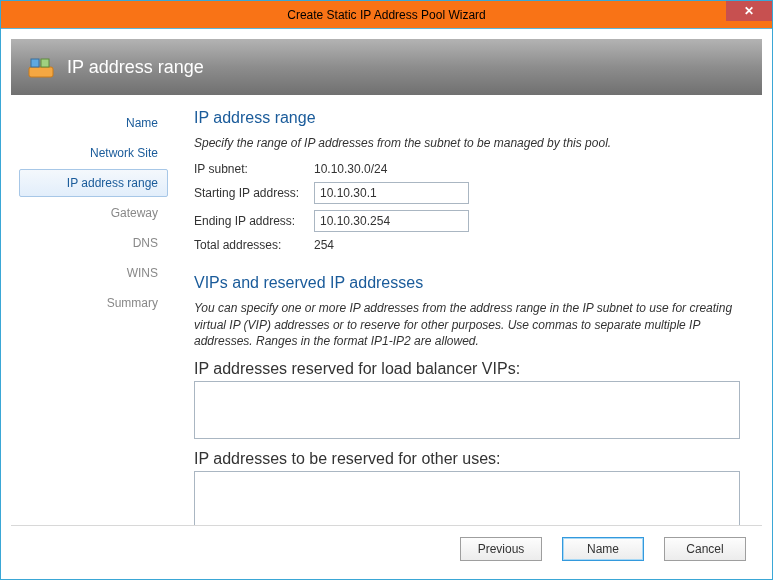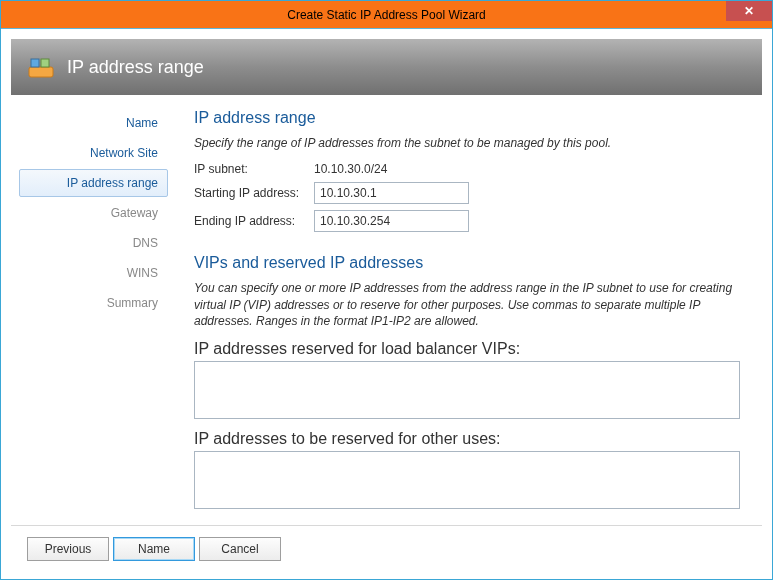--- a/index.html
+++ b/index.html
@@ -152,22 +152,23 @@
     resize: none;
     padding: 4px;
     font-family: inherit;
     font-size: 12px;
   }
   .footer {
     height: 46px;
     border-top: 1px solid #d8d8d8;
     display: flex;
     align-items: center;
+    justify-content: flex-end;
     padding: 0 16px;
-    gap: 4px;
+    gap: 20px;
     margin: 0 10px 8px 10px;
   }
   .btn {
     min-width: 82px;
     height: 24px;
     border: 1px solid #9e9e9e;
     background: linear-gradient(to bottom, #fdfdfd, #ececec);
     font-size: 12px;
     color: #333;
     cursor: pointer;
@@ -227,20 +228,24 @@
       <div class="field-row">
         <span class="field-label">Starting IP address:</span>
         <input class="field-input" type="text" value="10.10.30.1" style="">
       </div>
 
       <div class="field-row">
         <span class="field-label">Ending IP address:</span>
         <input class="field-input" type="text" value="10.10.30.254" style="">
       </div>
 
+      <div class="field-row">
+        <span class="field-label">Total addresses:</span>
+        <span class="field-value-static">254</span>
+      </div>
 
       <div class="section2">
         <div class="section-head">VIPs and reserved IP addresses</div>
         <p class="section-desc">You can specify one or more IP addresses from the address range in the IP subnet to use for creating virtual IP (VIP) addresses or to reserve for other purposes. Use commas to separate multiple IP addresses. Ranges in the format IP1-IP2 are allowed.</p>
 
         <div class="ta-label">IP addresses reserved for load balancer VIPs:</div>
         <textarea class="ta" style=""></textarea>
 
         <div class="ta-label">IP addresses to be reserved for other uses:</div>
         <textarea class="ta" style=""></textarea>

